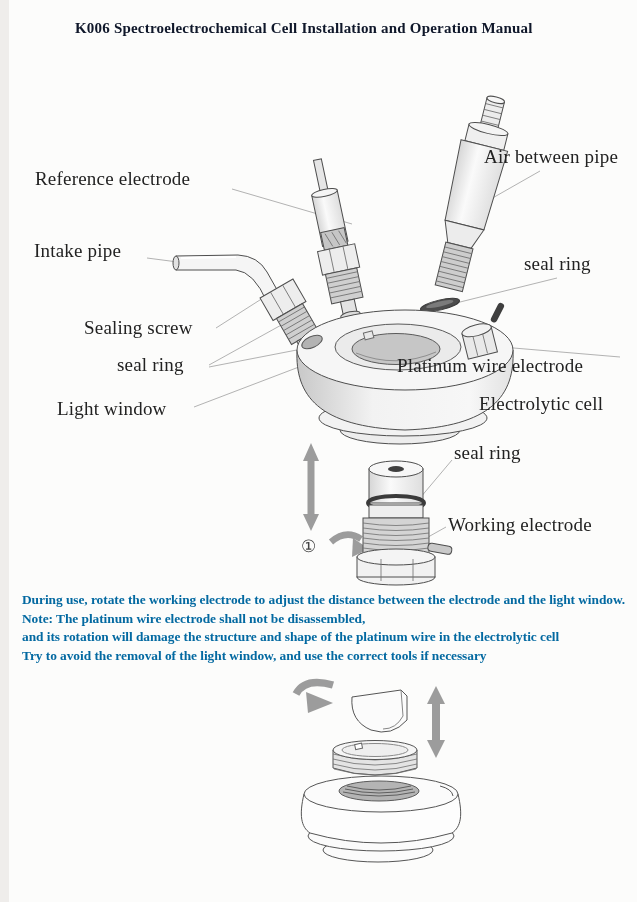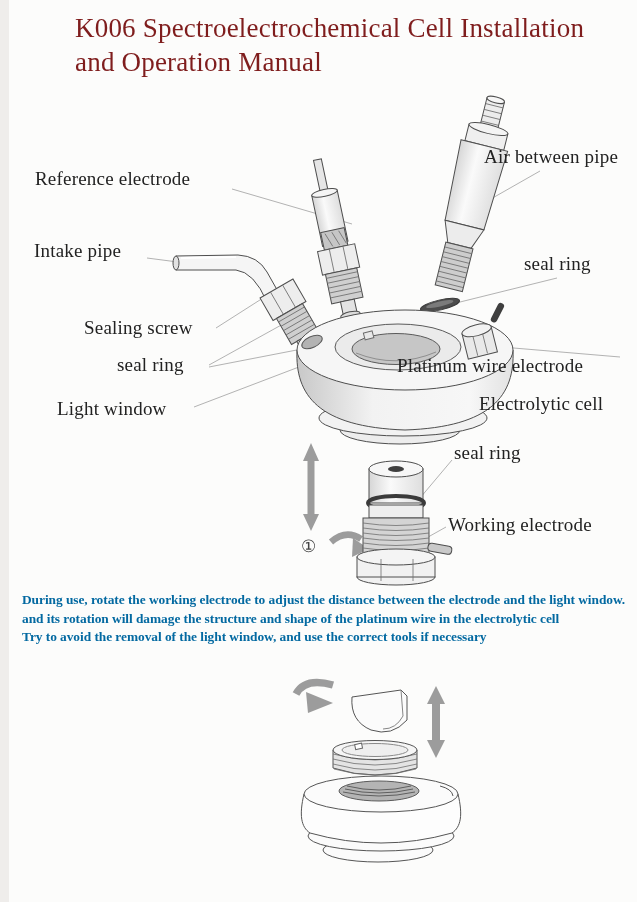--- a/index.html
+++ b/index.html
@@ -1,20 +1,20 @@
 <!DOCTYPE html>
 <html><head>
 <meta charset="utf-8">
 <style>
   html,body{margin:0;padding:0;}
   body{background:#e9e9e9;font-family:"Liberation Serif","DejaVu Serif",serif;}
   .page{position:relative;width:637px;height:902px;background:#fcfcfb;overflow:hidden;margin:0 auto;}
   .page-edge{position:absolute;left:0;top:0;width:9px;height:902px;background:#efedeb;}
-  .title{position:absolute;left:75px;top:11px;width:545px;font-size:27px;font-weight:400;
-         line-height:34px;color:#7f1d1d;letter-spacing:.2px;}
+  .title{position:absolute;left:75px;top:11px;width:545px;font-size:15px;font-weight:700;
+         line-height:34px;color:#0f172a;letter-spacing:.2px;}
   .lbl{position:absolute;font-size:19px;color:#222;white-space:nowrap;letter-spacing:.2px;}
   .marker{position:absolute;font-size:17px;color:#444;}
   .notes{position:absolute;left:22px;top:591px;width:608px;color:#0369a1;}
   .notes div{font-size:13.4px;font-weight:600;line-height:18.6px;letter-spacing:-0.05px;white-space:nowrap;}
   svg.drawing{position:absolute;left:0;top:0;}
   .leader{stroke:#a9a9a9;stroke-width:0.9;fill:none;}
   .thread{stroke:#6e6e6e;stroke-width:0.8;fill:none;}
   .arrowgray{fill:#9c9c9c;}
 </style>
 </head>
@@ -199,16 +199,17 @@
   <div class="lbl" style="left:397px;top:355px">Platinum wire electrode</div>
   <div class="lbl" style="left:479px;top:393px">Electrolytic cell</div>
   <div class="lbl" style="left:57px;top:398px">Light window</div>
   <div class="lbl" style="left:454px;top:442px">seal ring</div>
   <div class="lbl" style="left:448px;top:514px">Working electrode</div>
 
   <div class="marker" style="left:301px;top:536px">①</div>
 
   <div class="notes">
     <div>During use, rotate the working electrode to adjust the distance between the electrode and the light window.</div>
+    <div>Note: The platinum wire electrode shall not be disassembled,</div>
     <div>and its rotation will damage the structure and shape of the platinum wire in the electrolytic cell</div>
     <div>Try to avoid the removal of the light window, and use the correct tools if necessary</div>
   </div>
 </div>
 
 </body></html>

